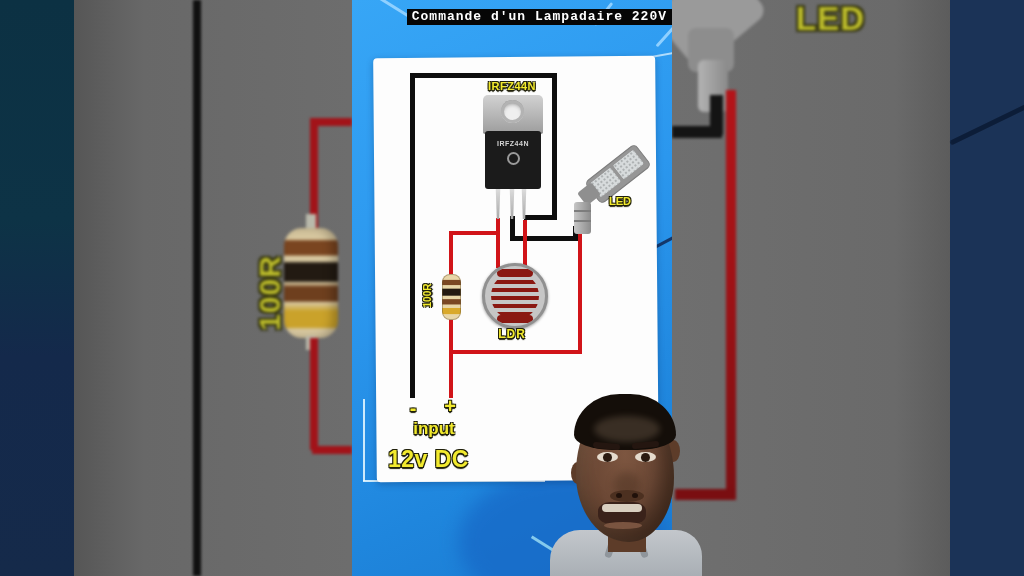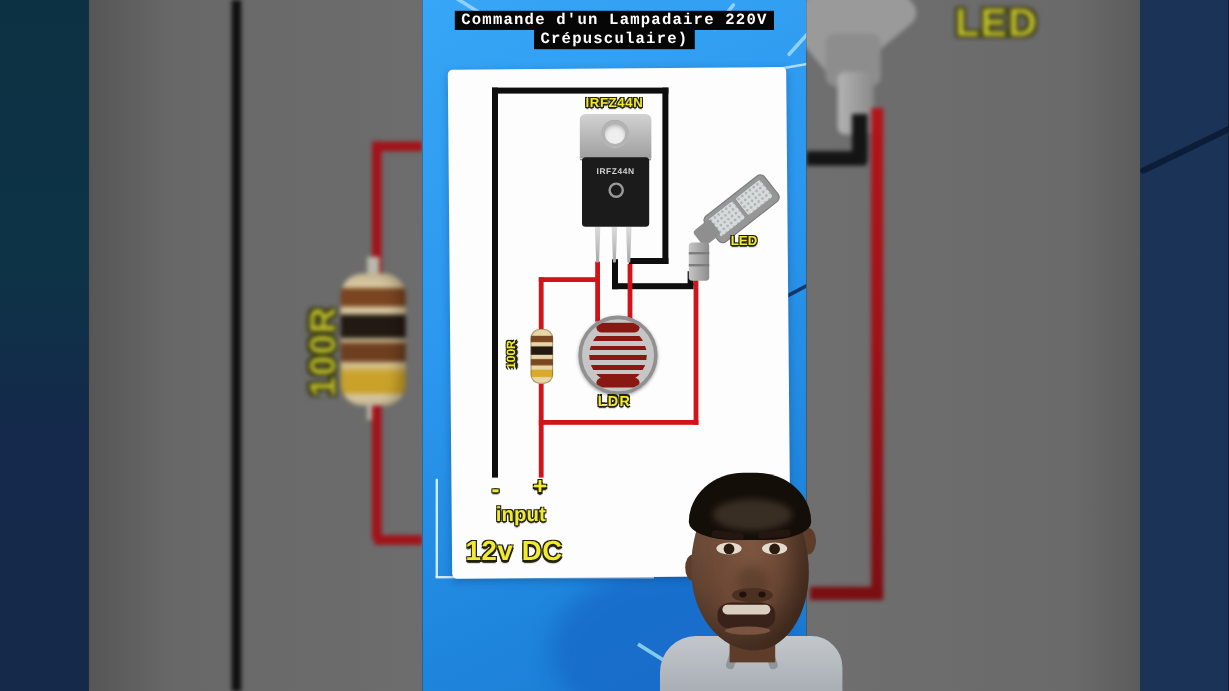--- a/index.html
+++ b/index.html
@@ -63,21 +63,21 @@
   #stNavy{left:294px;top:242px;width:32px;height:3px;background:#14386b;transform:rotate(-28deg);}
   #wl1{left:11px;top:399px;width:2px;height:82px;background:rgba(235,250,255,.85);}
   #wl2{left:11px;top:480px;width:182px;height:2px;background:rgba(235,250,255,.85);}
   #cyanLine{left:176px;top:548px;width:48px;height:3px;background:rgba(160,225,245,.8);transform:rotate(32deg);}
   #blueBlob{left:106px;top:472px;width:210px;height:140px;border-radius:50%;
     background:#1665c4;opacity:.65;filter:blur(9px);}
 
   #panel{left:23px;top:57px;width:282px;height:424px;background:#fdfdfd;border-radius:4px;
     transform:rotate(-0.5deg);box-shadow:0 2px 7px rgba(0,30,80,.3);z-index:5;}
 
-  #title{left:0;top:9px;width:320px;text-align:center;z-index:40;}
+  #title{left:0;top:9px;width:320px;text-align:right;z-index:40;}
   #title .tline{display:block;line-height:0;margin-bottom:0;}
   #title .tline span{display:inline-block;background:#060606;color:#fff;
     font-family:"Liberation Mono","DejaVu Sans Mono",monospace;font-weight:bold;
     font-size:13px;line-height:16px;letter-spacing:1px;padding:0 5px;}
 
   
   .wk{background:#0e0e0e;z-index:10;}
   .wr{background:#d11419;z-index:11;}
   #bk1{left:58px;top:73px;width:5px;height:325px;}
   #bk2{left:58px;top:73px;width:147px;height:5px;}
@@ -211,21 +211,20 @@
     <div class="abs streak" id="stNavy"></div>
     <div class="abs" id="blueBlob"></div>
 
     <div class="abs" id="panel"></div>
     <div class="abs" id="wl1"></div>
     <div class="abs" id="wl2"></div>
     <div class="abs" id="cyanLine"></div>
 
     <div class="abs" id="title">
       <div class="tline"><span>Commande d'un Lampadaire 220V</span></div>
-      <div class="tline"><span>Crépusculaire)</span></div>
     </div>
 
     <div class="abs wk" id="bk1"></div>
     <div class="abs wk" id="bk2"></div>
     <div class="abs wk" id="bk3"></div>
     <div class="abs wk" id="bk4"></div>
     <div class="abs wk" id="bk5"></div>
     <div class="abs wk" id="bk6"></div>
     <div class="abs wk" id="bk7"></div>
 

